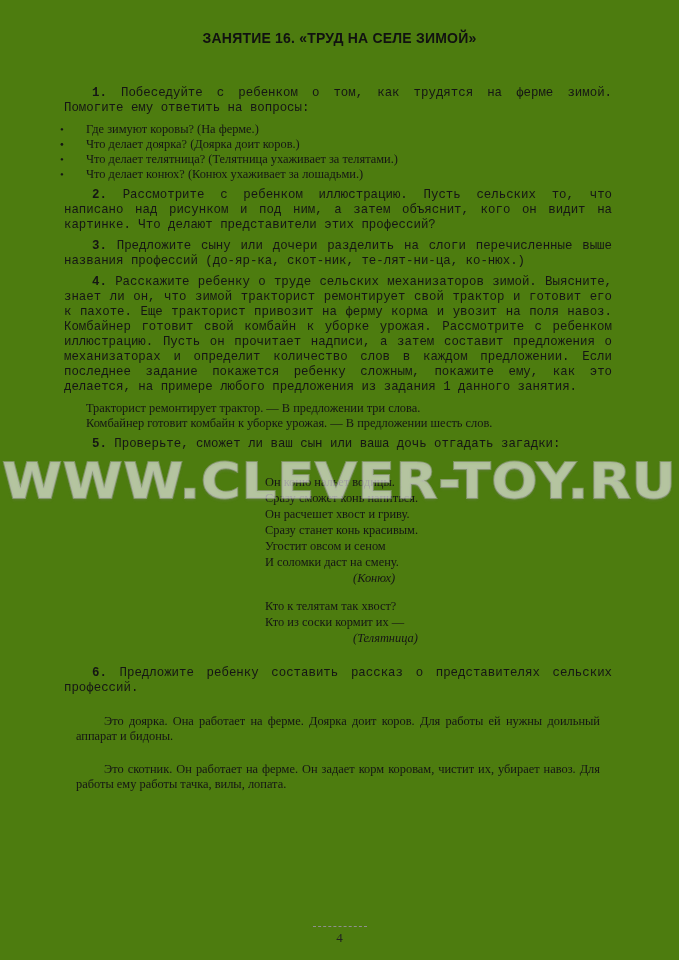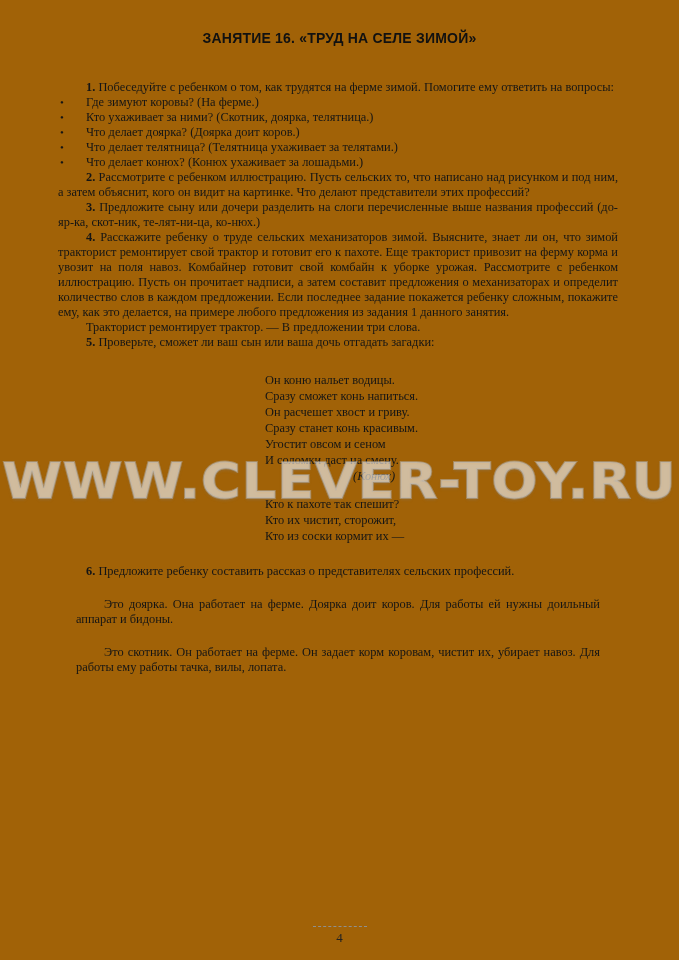--- a/index.html
+++ b/index.html
@@ -1,20 +1,20 @@
 <!DOCTYPE html>
 <html><head>
 <meta charset="utf-8">
 <style>
   html, body { margin: 0; padding: 0; background: #ffffff; }
   .page {
     position: relative;
     width: 679px;
     height: 960px;
-    background: #a16207;
+    background: #4d7c0f;
     overflow: hidden;
     font-family: "Liberation Serif", serif;
     color: #151515;
   }
   .doc-title {
     position: absolute;
     top: 30px;
     left: 0;
     width: 100%;
     text-align: center;
@@ -26,21 +26,21 @@
   }
   .content {
     position: absolute;
     left: 58px;
     top: 80px;
     width: 560px;
     font-size: 12.4px;
     line-height: 15px;
     text-align: justify;
   }
-  .para { margin: 0; text-indent: 28px; }
+  .para { margin: 6px; text-indent: 28px; font-family: Liberation Mono, monospace; }
   .para b { font-weight: bold; }
   .q-list { margin: 0; padding: 0; list-style: none; }
   .q-item { position: relative; padding-left: 28px; text-align: left; }
   .q-item .bullet {
     position: absolute;
     left: 2px; top: 0;
     font-size: 11px;
   }
   .example { margin: 0; text-indent: 28px; text-align: left; }
   .riddle { margin: 0 0 0 207px; text-align: left; line-height: 16px; }
@@ -92,50 +92,51 @@
 <div class="page">
 
   <div class="doc-title">ЗАНЯТИЕ 16. «ТРУД НА СЕЛЕ ЗИМОЙ»</div>
 
   <div class="content">
 
     <p class="para"><b>1.</b> <span>Побеседуйте с ребенком о том, как трудятся на ферме зимой. Помогите ему ответить на вопросы:</span></p>
 
     <ul class="q-list">
       <li class="q-item"><span class="bullet">•</span><span>Где зимуют коровы? (На ферме.)</span></li>
-      <li class="q-item"><span class="bullet">•</span><span>Кто ухаживает за ними? (Скотник, доярка, телятница.)</span></li>
+      <li class="q-item"><span class="bullet">•</span></li>
       <li class="q-item"><span class="bullet">•</span><span>Что делает доярка? (Доярка доит коров.)</span></li>
       <li class="q-item"><span class="bullet">•</span><span>Что делает телятница? (Телятница ухаживает за телятами.)</span></li>
       <li class="q-item"><span class="bullet">•</span><span>Что делает конюх? (Конюх ухаживает за лошадьми.)</span></li>
     </ul>
 
     <p class="para"><b>2.</b> <span>Рассмотрите с ребенком иллюстрацию. Пусть сельских то, что написано над рисунком и под ним, а затем объяснит, кого он видит на картинке. Что делают представители этих профессий?</span></p>
 
     <p class="para"><b>3.</b> <span>Предложите сыну или дочери разделить на слоги перечисленные выше названия профессий (до-яр-ка, скот-ник, те-лят-ни-ца, ко-нюх.)</span></p>
 
     <p class="para"><b>4.</b> <span>Расскажите ребенку о труде сельских механизаторов зимой. Выясните, знает ли он, что зимой тракторист ремонтирует свой трактор и готовит его к пахоте. Еще тракторист привозит на ферму корма и увозит на поля навоз. Комбайнер готовит свой комбайн к уборке урожая. Рассмотрите с ребенком иллюстрацию. Пусть он прочитает надписи, а затем составит предложения о механизаторах и определит количество слов в каждом предложении. Если последнее задание покажется ребенку сложным, покажите ему, как это делается, на примере любого предложения из задания 1 данного занятия.</span></p>
 
     <p class="example">Тракторист ремонтирует трактор. — В предложении три слова.</p>
+    <p class="example">Комбайнер готовит комбайн к уборке урожая. — В предложении шесть слов.</p>
 
     <p class="para"><b>5.</b> <span>Проверьте, сможет ли ваш сын или ваша дочь отгадать загадки:</span></p>
 
     <div class="riddle riddle-first">
       <p class="riddle-line">Он коню нальет водицы.</p>
       <p class="riddle-line">Сразу сможет конь напиться.</p>
       <p class="riddle-line">Он расчешет хвост и гриву.</p>
       <p class="riddle-line">Сразу станет конь красивым.</p>
       <p class="riddle-line">Угостит овсом и сеном</p>
       <p class="riddle-line">И соломки даст на смену.</p>
       <p class="riddle-answer">(Конюх)</p>
     </div>
 
     <div class="riddle riddle-second">
-      <p class="riddle-line">Кто к пахоте так спешит?</p>
-      <p class="riddle-line">Кто их чистит, сторожит,</p>
+      <p class="riddle-line">Кто к телятам так хвост?</p>
       <p class="riddle-line">Кто из соски кормит их —</p>
+      <p class="riddle-answer">(Телятница)</p>
     </div>
 
     <p class="para para-6"><b>6.</b> <span>Предложите ребенку составить рассказ о представителях сельских профессий.</span></p>
 
     <p class="story">Это доярка. Она работает на ферме. Доярка доит коров. Для работы ей нужны доильный аппарат и бидоны.</p>
     <p class="story">Это скотник. Он работает на ферме. Он задает корм коровам, чистит их, убирает навоз. Для работы ему работы тачка, вилы, лопата.</p>
 
   </div>
 
   <div class="watermark">WWW.CLEVER-TOY.RU</div>

